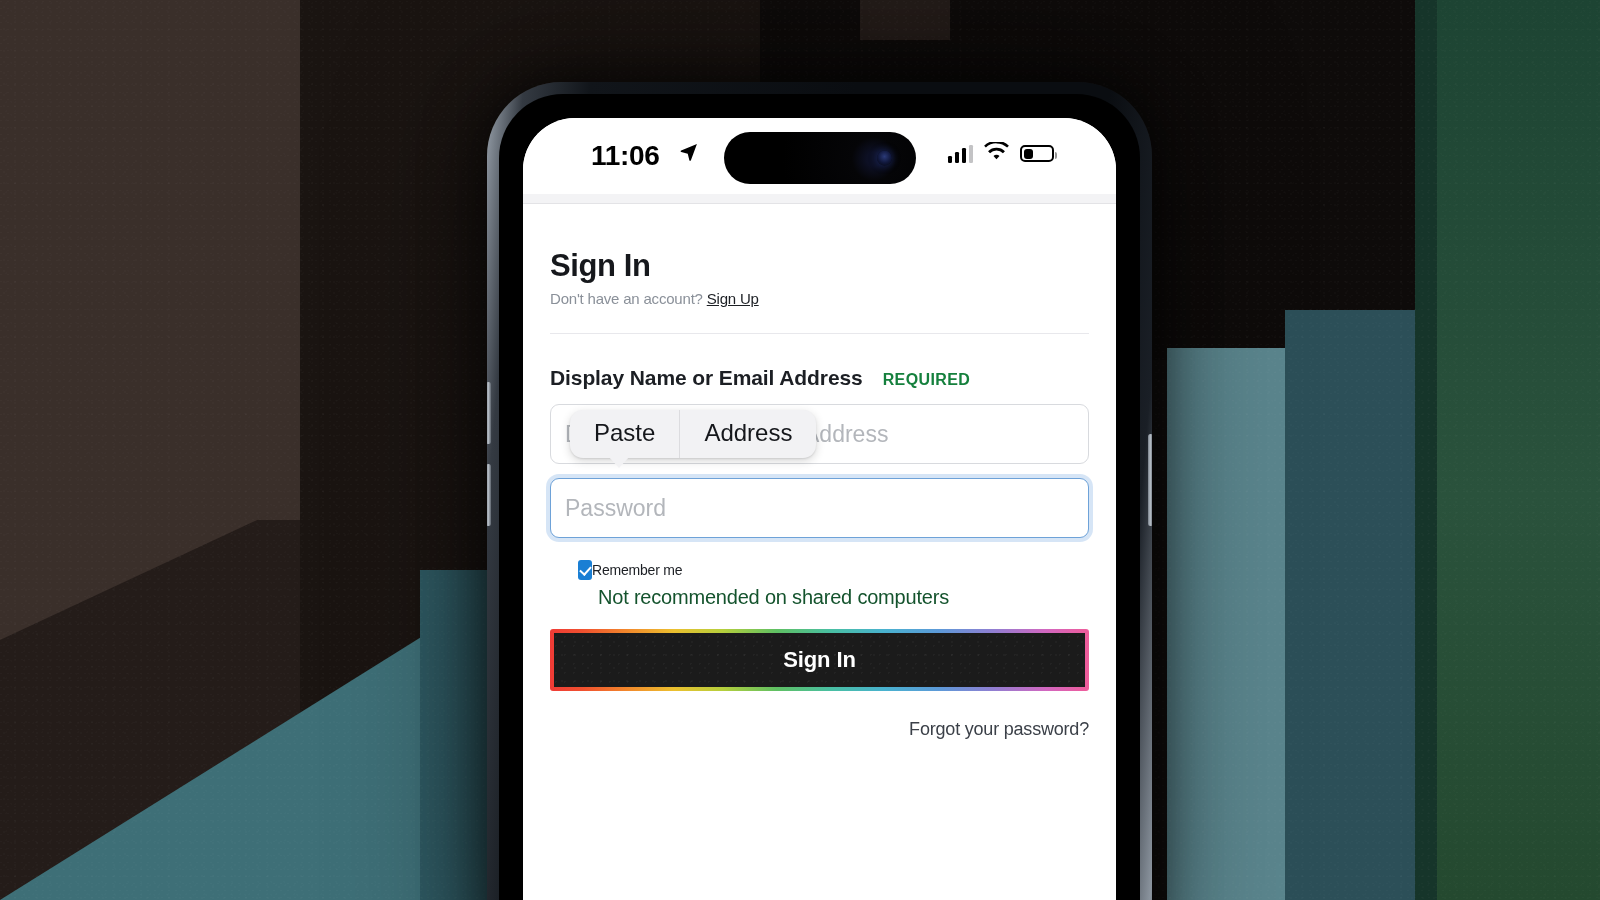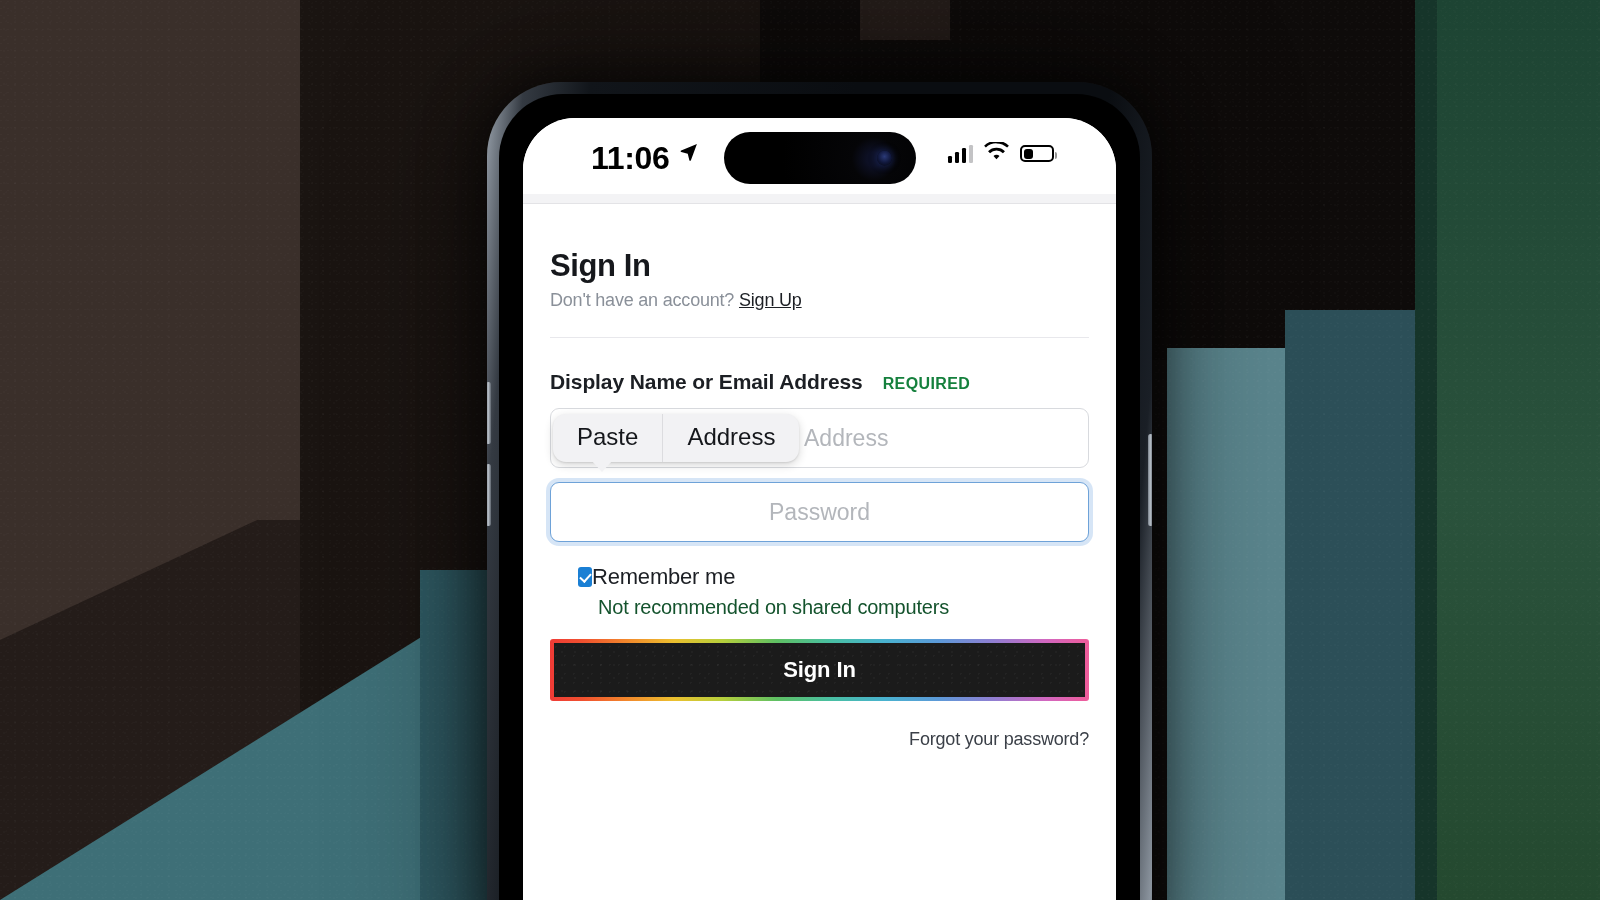--- a/index.html
+++ b/index.html
@@ -111,21 +111,21 @@
     overflow:hidden;
   }
 
   
   .statusbar {
     position:relative; height:76px; width:100%;
     background:#fff;
   }
   .sb-time {
     position:absolute; left:68px; top:22px;
-    font-size:32px; font-weight:700; color:#000;
+    font-size:28px; font-weight:700; color:#000;
     letter-spacing:-.3px;
   }
   .sb-loc { position:absolute; left:156px; top:24px; }
   .dynamic-island {
     position:absolute; left:50%; transform:translateX(-50%); top:14px;
     width:192px; height:52px; border-radius:28px;
     background:radial-gradient(circle at 78% 52%, #0d1024 0 7px, #050507 22px, #000 60%);
   }
   .di-lens {
     position:absolute; right:24px; top:50%; transform:translateY(-50%);
@@ -164,21 +164,21 @@
   }
 
   
   .page { padding:0 27px; position:relative; background:#fff; height:100%; }
 
   .h-title {
     margin-top:44px;
     font-size:31px; font-weight:700; color:#16181c; letter-spacing:-.4px;
   }
   .h-sub {
-    margin-top:6px; font-size:18px; color:#8a9099; letter-spacing:-.2px;
+    margin-top:6px; font-size:15px; color:#8a9099; letter-spacing:-.2px;
   }
   .h-sub .link { color:#1c1f24; }
 
   .divider {
     margin-top:26px; height:1px; background:#e8e8ec; width:100%;
   }
 
   .field-label-row {
     margin-top:32px; display:flex; align-items:baseline; gap:20px;
   }
@@ -195,28 +195,27 @@
     background:#fff; padding:0 14px;
     font-family:"Liberation Sans", sans-serif;
     font-size:23px; color:#1c1f24;
   }
   .text-input::placeholder { color:#b3b6bb; }
 
   .text-input.focused {
     margin-top:0;
     border:1.5px solid #6ea2d8;
     box-shadow:0 0 0 4px rgba(120,170,225,.30);
-    text-align:center;
   }
 
   .pw-wrap { margin-top:14px; position:relative; }
 
   
   .callout {
-    position:absolute; left:3px; top:-68px;
+    position:absolute; left:20px; top:-68px;
     background:#f2f2f4;
     border-radius:13px;
     display:flex; align-items:center;
     box-shadow:0 3px 10px rgba(0,0,0,.16), 0 1px 2px rgba(0,0,0,.10);
     z-index:5;
   }
   .callout-item {
     padding:9px 24px 11px;
     font-size:24px; color:#15171b;
     display:flex; align-items:center; justify-content:center;
@@ -239,21 +238,21 @@
     background:#1a7fd4;
     border-radius:3px;
     position:relative; flex:none;
     margin-right:0;
   }
   .chk:after{
     content:""; position:absolute; left:4px; top:4px;
     width:5px; height:9px; border:solid #fff; border-width:0 2px 2px 0;
     transform:rotate(42deg);
   }
-  .remember-label { font-size:22px; color:#1c1f24; letter-spacing:-.2px; }
+  .remember-label { font-size:14px; color:#1c1f24; letter-spacing:-.2px; }
   .remember-hint {
     margin-top:6px; margin-left:48px;
     font-size:20px; color:#14532d; letter-spacing:-.2px;
   }
 
   
   .signin-btn {
     margin-top:20px; width:100%; height:62px;
     border-radius:3px;
     padding:4px;

